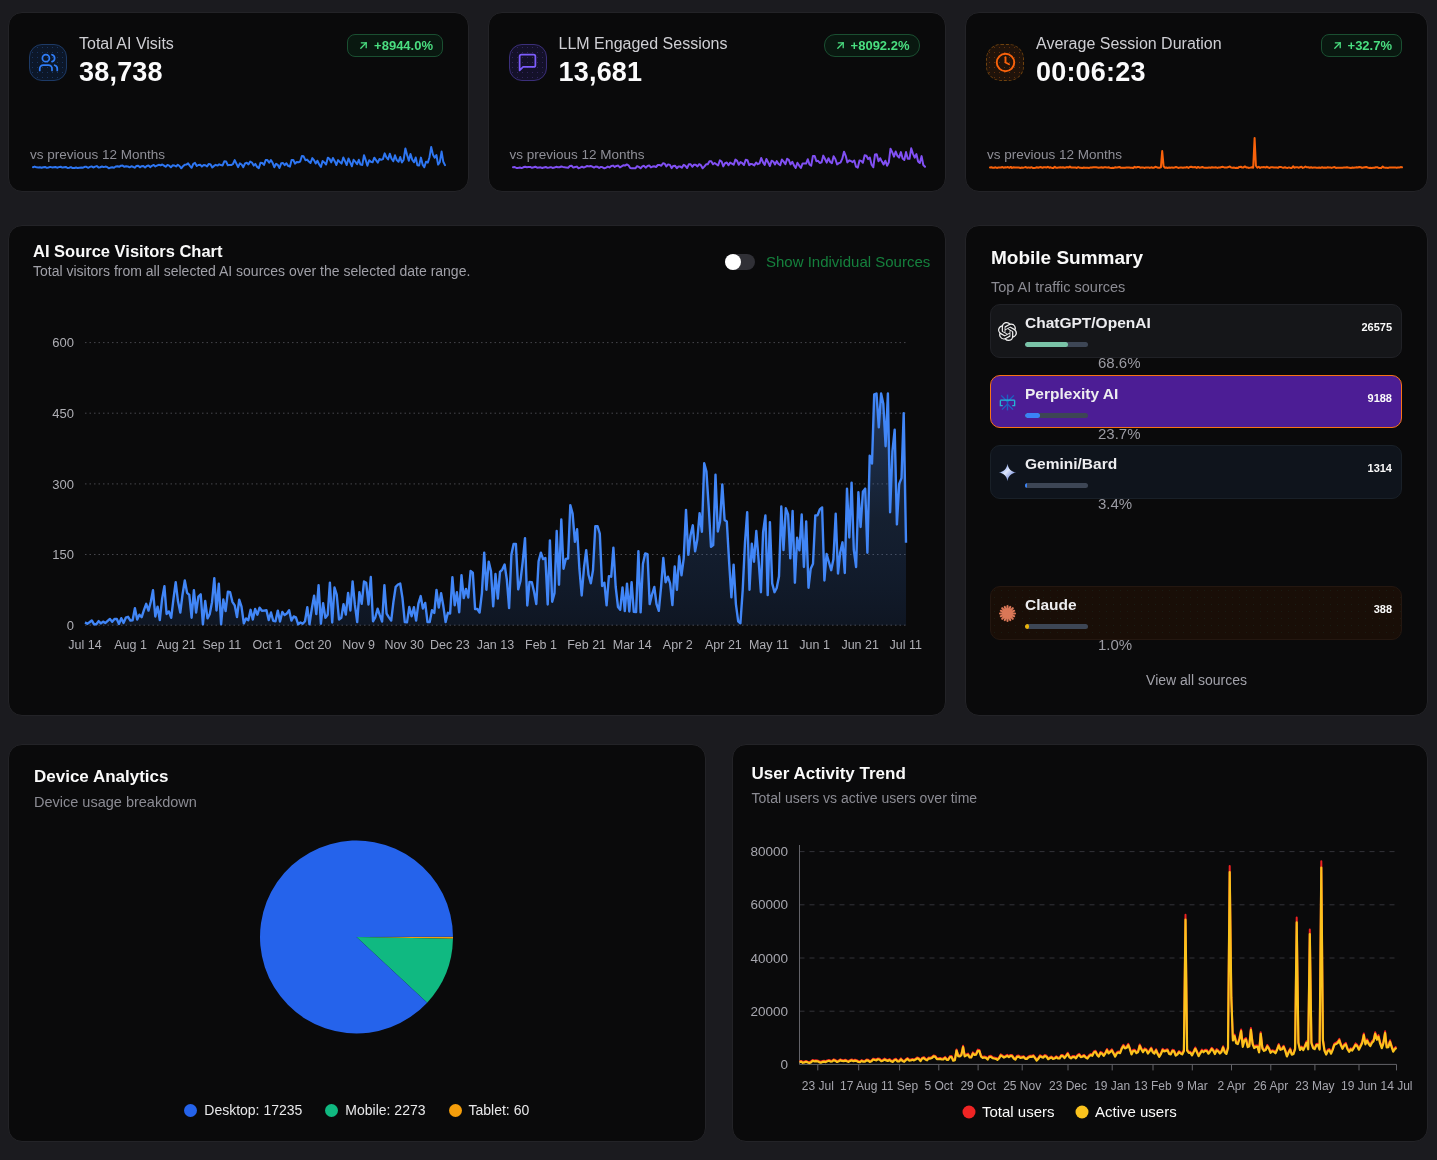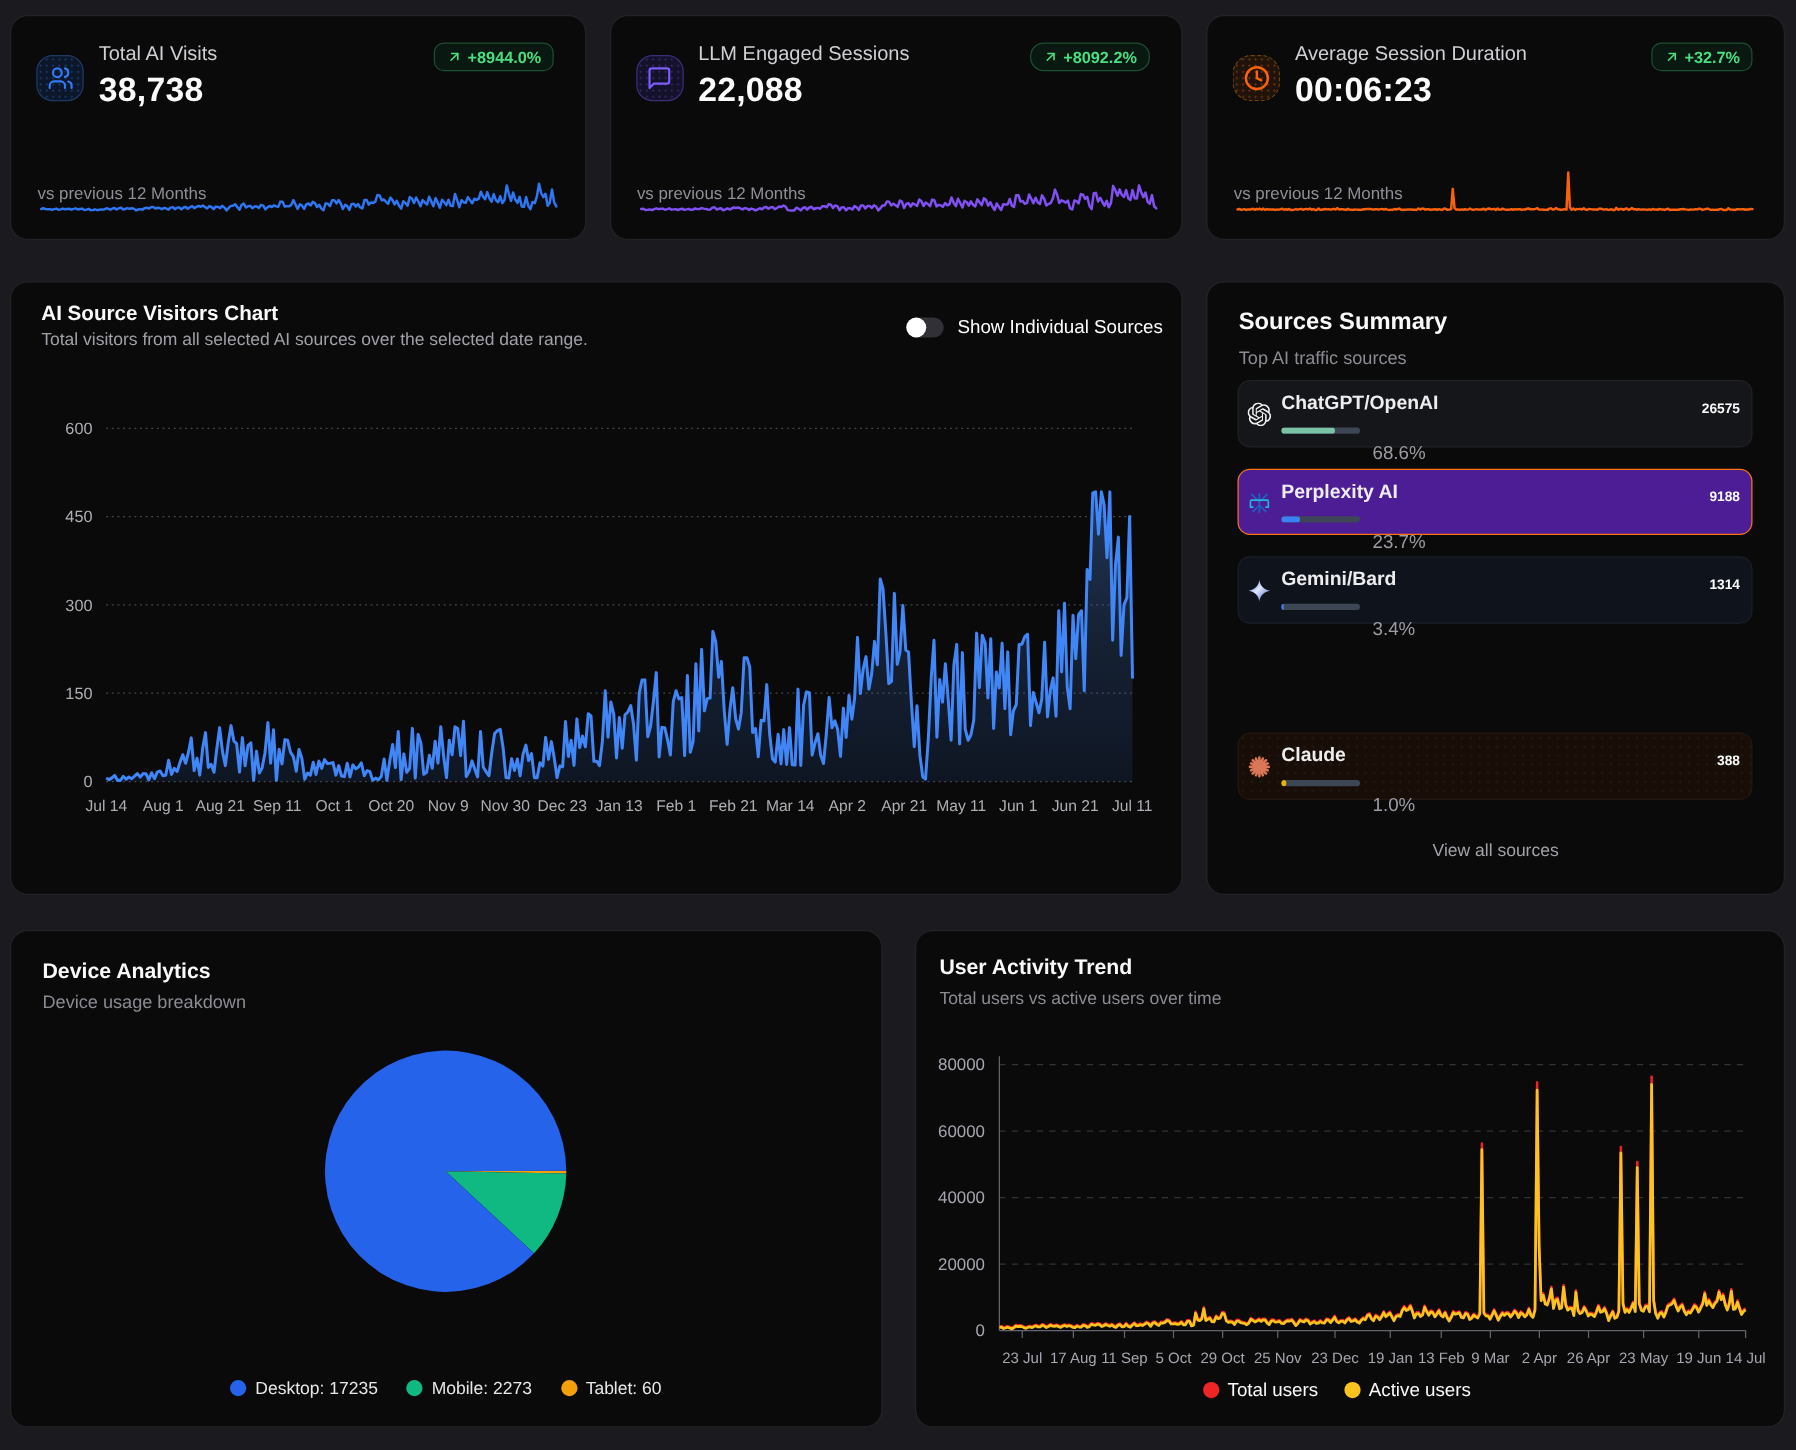--- a/index.html
+++ b/index.html
@@ -66,21 +66,21 @@
 <div class="card" style="left:487.5px; top:12px; width:458px; height:180px;">
   <div class="iconbox" style="left:20px; top:31px; background:#14112a;
        border:1px solid #3b2f7a;
        background-image:radial-gradient(circle, rgba(139,92,246,0.25) 0.8px, transparent 0.9px);
        background-size:5px 5px;">
     <svg width="21" height="21" viewBox="0 0 24 24" fill="none" stroke="#7c5cfc" stroke-width="2" stroke-linecap="round" stroke-linejoin="round">
       <path d="M21 15a2 2 0 0 1-2 2H7l-4 4V5a2 2 0 0 1 2-2h14a2 2 0 0 1 2 2z"></path>
     </svg>
   </div>
   <div class="statttl" style="left:70px; top:22px;">LLM Engaged Sessions</div>
-  <div class="statval" style="left:70px; top:44px;">22,088</div>
+  <div class="statval" style="left:70px; top:44px;">13,681</div>
   <div class="badge" style="right:25px; top:21px;border-radius:11px;">
     <svg width="13" height="13" viewBox="0 0 24 24" fill="none" stroke="#4ade80" stroke-width="2.4" stroke-linecap="round" stroke-linejoin="round">
         <path d="M7 17 17 7"></path>
         <path d="M8 7h9v9"></path>
       </svg>
     +8092.2%</div>
   <div class="vsprev" style="left:21px; top:91px;">vs previous 12 Months</div>
   <svg class="abs" style="left:0; top:0;" width="456" height="178" viewBox="0 0 456 178">
     <polyline points="24.0,154.2 25.7,154.0 27.4,155.0 29.2,154.9 30.9,154.5 32.6,155.1 34.3,154.3 36.1,153.7 37.8,154.3 39.5,154.0 41.2,153.9 43.0,154.8 44.7,154.3 46.4,153.7 48.1,154.7 49.9,154.5 51.6,154.3 53.3,155.0 55.0,154.4 56.8,154.0 58.5,154.8 60.2,154.5 61.9,154.1 63.6,154.9 65.4,154.6 67.1,153.8 68.8,154.3 70.5,154.2 72.3,153.5 74.0,153.9 75.7,154.2 77.4,154.6 79.2,154.7 80.9,153.1 82.6,152.8 84.3,154.6 86.1,154.0 87.8,153.6 89.5,155.2 91.2,154.6 93.0,153.7 94.7,154.6 96.4,153.8 98.1,153.0 99.8,153.4 101.6,153.0 103.3,153.7 105.0,154.6 106.7,153.5 108.5,153.8 110.2,154.9 111.9,153.9 113.6,154.3 115.4,155.3 117.1,154.6 118.8,153.6 120.5,154.4 122.3,153.0 124.0,152.6 125.7,154.0 127.4,152.9 129.2,152.6 130.9,154.4 132.6,153.4 134.3,152.2 136.1,152.6 137.8,151.4 139.5,152.3 141.2,155.1 142.9,155.3 144.7,155.3 146.4,155.3 148.1,153.2 149.8,153.9 151.6,155.3 153.3,153.4 155.0,152.8 156.7,154.7 158.5,153.0 160.2,152.4 161.9,154.4 163.6,153.6 165.4,153.3 167.1,154.0 168.8,152.0 170.5,151.9 172.3,152.8 174.0,150.3 175.7,150.7 177.4,153.4 179.1,151.4 180.9,151.9 182.6,155.1 184.3,152.9 186.0,152.7 187.8,155.2 189.5,153.5 191.2,153.6 192.9,154.6 194.7,151.8 196.4,152.9 198.1,155.0 199.8,151.3 201.6,151.3 203.3,153.8 205.0,151.7 206.7,151.7 208.5,153.4 210.2,151.2 211.9,152.2 213.6,155.3 215.3,153.6 217.1,151.3 218.8,151.3 220.5,148.2 222.2,148.3 224.0,151.3 225.7,150.0 227.4,151.2 229.1,152.5 230.9,147.4 232.6,148.5 234.3,153.4 236.0,150.2 237.8,149.5 239.5,152.2 241.2,149.6 242.9,150.6 244.7,151.7 246.4,146.6 248.1,147.9 249.8,151.8 251.5,149.1 253.3,150.2 255.0,152.0 256.7,146.7 258.4,147.2 260.2,152.1 261.9,150.9 263.6,151.3 265.3,152.4 267.1,149.5 268.8,151.2 270.5,150.4 272.2,145.0 274.0,149.4 275.7,151.9 277.4,146.0 279.1,149.2 280.9,153.0 282.6,147.7 284.3,148.6 286.0,151.5 287.7,148.1 289.5,151.0 291.2,152.1 292.9,146.5 294.6,148.7 296.4,151.2 298.1,145.7 299.8,146.9 301.5,151.4 303.3,148.8 305.0,152.4 306.7,155.0 308.4,149.8 310.2,152.6 311.9,155.0 313.6,150.4 315.3,150.6 317.1,150.6 318.8,146.2 320.5,151.5 322.2,152.6 323.9,143.1 325.7,143.1 327.4,148.2 329.1,147.8 330.8,150.0 332.6,149.3 334.3,142.6 336.0,146.0 337.7,149.6 339.5,145.2 341.2,149.0 342.9,150.2 344.6,143.3 346.4,146.2 348.1,151.4 349.8,150.1 351.5,149.6 353.3,145.7 355.0,138.7 356.7,142.8 358.4,149.4 360.2,147.3 361.9,148.0 363.6,149.1 365.3,147.5 367.0,153.7 368.8,154.6 370.5,147.4 372.2,147.9 373.9,149.7 375.7,142.3 377.4,142.7 379.1,146.1 380.8,144.5 382.6,151.8 384.3,154.3 386.0,141.5 387.7,141.3 389.5,148.2 391.2,145.2 392.9,148.6 394.6,151.5 396.4,147.7 398.1,152.8 399.8,149.3 401.5,135.7 403.2,139.1 405.0,143.6 406.7,138.5 408.4,142.8 410.1,144.6 411.9,139.1 413.6,145.6 415.3,147.0 417.0,139.1 418.8,145.7 420.5,145.8 422.2,135.3 423.9,140.6 425.7,144.7 427.4,141.1 429.1,148.5 430.8,150.0 432.6,143.1 434.3,152.0 436.0,153.7" fill="none" stroke="#8150f4" stroke-width="2" stroke-linejoin="round" stroke-linecap="round"></polyline>
   </svg>
@@ -110,21 +110,21 @@
   </svg>
 </div>
 
 <div class="card" style="left:8px; top:225px; width:938px; height:491px;">
   <div class="abs ttl" style="left:24px; top:16px; font-size:16.5px;">AI Source Visitors Chart</div>
   <div class="abs sub" style="left:24px; top:37px; font-size:14px; color:#a0a0a8;">Total visitors from all selected AI sources over the selected date range.</div>
 
   <div class="abs" style="left:716px; top:28px; width:30px; height:16px; background:#303036; border-radius:9px;">
     <div class="abs" style="left:0px; top:0px; width:16px; height:16px; background:#fff; border-radius:50%;"></div>
   </div>
-  <div class="abs" style="left:757px; top:27px; color:#ffffff; font-size:15px;">Show Individual Sources</div>
+  <div class="abs" style="left:757px; top:27px; color:#15803d; font-size:15px;">Show Individual Sources</div>
   <svg class="abs" style="left:0; top:0;" width="936" height="489" viewBox="0 0 936 489">
     <defs>
       <linearGradient id="bgrad" x1="0" y1="0" x2="0" y2="1">
         <stop offset="0" stop-color="#4574c4" stop-opacity="0.42"></stop>
         <stop offset="0.55" stop-color="#3b6cb4" stop-opacity="0.22"></stop>
         <stop offset="1" stop-color="#3b82f6" stop-opacity="0.10"></stop>
       </linearGradient>
     </defs>
     <g stroke="#47474d" stroke-width="1" stroke-dasharray="1.5 3">
       <line x1="76" y1="116.6" x2="897" y2="116.6"></line>
@@ -160,21 +160,21 @@
       <text x="805.6" y="422.5">Jun 1</text>
       <text x="851.2" y="422.5">Jun 21</text>
       <text x="896.8" y="422.5">Jul 11</text>
     </g>
     <path d="M76.0,399.2 L76.0,396.4 L78.3,397.7 L80.5,396.3 L82.8,394.4 L85.1,398.3 L87.3,398.3 L89.6,395.1 L91.9,397.4 L94.1,395.6 L96.4,397.0 L98.7,394.8 L100.9,392.9 L103.2,395.7 L105.5,392.9 L107.8,393.0 L110.0,397.9 L112.3,392.2 L114.6,396.9 L116.8,391.7 L119.1,390.8 L121.4,394.6 L123.6,394.2 L125.9,382.2 L128.2,393.5 L130.4,388.7 L132.7,391.2 L135.0,383.9 L137.2,377.8 L139.5,384.6 L141.8,375.8 L144.0,364.3 L146.3,390.5 L148.6,380.6 L150.8,394.1 L153.1,372.9 L155.4,360.1 L157.6,388.0 L159.9,385.4 L162.2,391.8 L164.5,372.6 L166.7,356.1 L169.0,375.3 L171.3,386.5 L173.5,368.7 L175.8,354.5 L178.1,366.8 L180.3,368.9 L182.6,391.7 L184.9,364.1 L187.1,386.6 L189.4,370.5 L191.7,368.3 L193.9,398.3 L196.2,375.0 L198.5,392.4 L200.7,388.3 L203.0,376.2 L205.3,352.1 L207.5,384.5 L209.8,357.8 L212.1,398.3 L214.3,373.5 L216.6,385.1 L218.9,365.7 L221.1,366.2 L223.4,375.8 L225.7,379.3 L228.0,391.0 L230.2,373.6 L232.5,380.7 L234.8,397.4 L237.0,392.4 L239.3,394.2 L241.6,383.8 L243.8,393.5 L246.1,382.9 L248.4,388.7 L250.6,381.7 L252.9,384.8 L255.2,384.6 L257.4,384.1 L259.7,394.1 L262.0,386.5 L264.2,394.8 L266.5,395.3 L268.8,384.6 L271.0,395.5 L273.3,386.0 L275.6,389.1 L277.8,387.6 L280.1,384.3 L282.4,394.6 L284.7,390.5 L286.9,391.3 L289.2,398.3 L291.5,396.5 L293.7,397.8 L296.0,395.2 L298.3,381.2 L300.5,398.3 L302.8,382.8 L305.1,369.6 L307.3,388.1 L309.6,359.2 L311.9,397.7 L314.1,377.1 L316.4,391.9 L318.7,388.7 L320.9,356.7 L323.2,396.5 L325.5,361.5 L327.7,368.5 L330.0,393.5 L332.3,391.8 L334.5,378.2 L336.8,388.6 L339.1,367.0 L341.4,384.5 L343.6,355.4 L345.9,378.9 L348.2,396.1 L350.4,366.2 L352.7,377.8 L355.0,355.5 L357.2,356.8 L359.5,378.5 L361.8,351.0 L364.0,395.3 L366.3,391.3 L368.6,382.7 L370.8,389.2 L373.1,395.5 L375.4,359.2 L377.6,387.6 L379.9,391.4 L382.2,394.6 L384.4,376.1 L386.7,360.8 L389.0,358.5 L391.2,357.5 L393.5,372.3 L395.8,396.1 L398.0,396.4 L400.3,381.0 L402.6,390.3 L404.9,381.2 L407.1,394.6 L409.4,377.6 L411.7,370.1 L413.9,382.5 L416.2,376.9 L418.5,396.1 L420.7,396.1 L423.0,384.2 L425.3,386.9 L427.5,363.9 L429.8,381.5 L432.1,367.3 L434.3,379.8 L436.6,396.1 L438.9,386.8 L441.1,387.5 L443.4,351.2 L445.7,379.2 L447.9,366.2 L450.2,386.3 L452.5,349.1 L454.7,372.1 L457.0,362.9 L459.3,371.5 L461.6,345.0 L463.8,346.7 L466.1,383.1 L468.4,383.0 L470.6,386.5 L472.9,367.1 L475.2,326.6 L477.4,363.8 L479.7,335.6 L482.0,345.2 L484.2,380.4 L486.5,348.0 L488.8,372.6 L491.0,345.8 L493.3,343.6 L495.6,338.5 L497.8,353.2 L500.1,382.1 L502.4,328.5 L504.6,318.0 L506.9,317.9 L509.2,363.4 L511.4,355.3 L513.7,335.8 L516.0,312.1 L518.3,379.5 L520.5,355.9 L522.8,356.1 L525.1,366.1 L527.3,378.0 L529.6,335.3 L531.9,326.6 L534.1,333.1 L536.4,332.0 L538.7,378.5 L540.9,314.4 L543.2,375.8 L545.5,367.1 L547.7,305.0 L550.0,358.8 L552.3,293.5 L554.5,342.7 L556.8,332.9 L559.1,332.5 L561.3,279.1 L563.6,287.6 L565.9,315.8 L568.1,303.2 L570.4,342.7 L572.7,369.5 L575.0,341.3 L577.2,324.2 L579.5,348.8 L581.8,357.3 L584.0,344.1 L586.3,300.3 L588.6,300.3 L590.8,307.6 L593.1,360.0 L595.4,356.8 L597.6,379.4 L599.9,350.2 L602.2,350.7 L604.4,321.7 L606.7,361.0 L609.0,381.0 L611.2,383.7 L613.5,361.4 L615.8,385.1 L618.0,357.7 L620.3,385.5 L622.6,356.1 L624.8,385.9 L627.1,386.1 L629.4,325.3 L631.6,386.4 L633.9,338.0 L636.2,327.5 L638.5,328.2 L640.7,378.1 L643.0,368.5 L645.3,361.0 L647.5,378.0 L649.8,384.8 L652.1,360.6 L654.3,331.9 L656.6,356.2 L658.9,350.7 L661.1,357.4 L663.4,379.1 L665.7,340.5 L667.9,363.9 L670.2,330.3 L672.5,349.3 L674.7,332.5 L677.0,283.9 L679.3,328.9 L681.5,309.5 L683.8,299.3 L686.1,325.3 L688.3,313.5 L690.6,287.1 L692.9,305.8 L695.2,237.2 L697.4,245.2 L699.7,280.6 L702.0,320.9 L704.2,319.1 L706.5,248.7 L708.8,305.5 L711.0,295.8 L713.3,258.4 L715.6,294.0 L717.8,295.5 L720.1,335.6 L722.4,371.4 L724.6,338.6 L726.9,378.1 L729.2,395.4 L731.4,397.3 L733.7,364.1 L736.0,316.0 L738.2,286.2 L740.5,363.8 L742.8,317.7 L745.0,335.7 L747.3,305.0 L749.6,334.2 L751.9,366.2 L754.1,306.1 L756.4,289.5 L758.7,369.1 L760.9,296.1 L763.2,357.4 L765.5,366.2 L767.7,362.0 L770.0,350.2 L772.3,280.5 L774.5,324.1 L776.8,282.3 L779.1,288.5 L781.3,332.4 L783.6,285.0 L785.9,356.8 L788.1,311.6 L790.4,324.3 L792.7,288.5 L794.9,341.0 L797.2,295.5 L799.5,361.8 L801.7,342.7 L804.0,337.8 L806.3,289.5 L808.5,289.4 L810.8,283.4 L813.1,281.4 L815.4,354.5 L817.6,328.0 L819.9,336.0 L822.2,344.2 L824.4,333.3 L826.7,287.8 L829.0,347.5 L831.2,326.5 L833.5,316.3 L835.8,347.0 L838.0,262.6 L840.3,311.5 L842.6,256.6 L844.8,323.8 L847.1,341.0 L849.4,266.3 L851.6,301.0 L853.9,265.8 L856.2,262.6 L858.4,326.7 L860.7,229.6 L863.0,237.5 L865.2,168.4 L867.5,167.5 L869.8,201.4 L872.1,167.5 L874.3,177.8 L876.6,220.2 L878.9,167.5 L881.1,286.2 L883.4,225.7 L885.7,203.7 L887.9,298.4 L890.2,257.9 L892.5,252.1 L894.7,187.2 L897.0,316.8 L897.0,399.2 Z" fill="url(#bgrad)"></path>
     <polyline points="76.0,396.4 78.3,397.7 80.5,396.3 82.8,394.4 85.1,398.3 87.3,398.3 89.6,395.1 91.9,397.4 94.1,395.6 96.4,397.0 98.7,394.8 100.9,392.9 103.2,395.7 105.5,392.9 107.8,393.0 110.0,397.9 112.3,392.2 114.6,396.9 116.8,391.7 119.1,390.8 121.4,394.6 123.6,394.2 125.9,382.2 128.2,393.5 130.4,388.7 132.7,391.2 135.0,383.9 137.2,377.8 139.5,384.6 141.8,375.8 144.0,364.3 146.3,390.5 148.6,380.6 150.8,394.1 153.1,372.9 155.4,360.1 157.6,388.0 159.9,385.4 162.2,391.8 164.5,372.6 166.7,356.1 169.0,375.3 171.3,386.5 173.5,368.7 175.8,354.5 178.1,366.8 180.3,368.9 182.6,391.7 184.9,364.1 187.1,386.6 189.4,370.5 191.7,368.3 193.9,398.3 196.2,375.0 198.5,392.4 200.7,388.3 203.0,376.2 205.3,352.1 207.5,384.5 209.8,357.8 212.1,398.3 214.3,373.5 216.6,385.1 218.9,365.7 221.1,366.2 223.4,375.8 225.7,379.3 228.0,391.0 230.2,373.6 232.5,380.7 234.8,397.4 237.0,392.4 239.3,394.2 241.6,383.8 243.8,393.5 246.1,382.9 248.4,388.7 250.6,381.7 252.9,384.8 255.2,384.6 257.4,384.1 259.7,394.1 262.0,386.5 264.2,394.8 266.5,395.3 268.8,384.6 271.0,395.5 273.3,386.0 275.6,389.1 277.8,387.6 280.1,384.3 282.4,394.6 284.7,390.5 286.9,391.3 289.2,398.3 291.5,396.5 293.7,397.8 296.0,395.2 298.3,381.2 300.5,398.3 302.8,382.8 305.1,369.6 307.3,388.1 309.6,359.2 311.9,397.7 314.1,377.1 316.4,391.9 318.7,388.7 320.9,356.7 323.2,396.5 325.5,361.5 327.7,368.5 330.0,393.5 332.3,391.8 334.5,378.2 336.8,388.6 339.1,367.0 341.4,384.5 343.6,355.4 345.9,378.9 348.2,396.1 350.4,366.2 352.7,377.8 355.0,355.5 357.2,356.8 359.5,378.5 361.8,351.0 364.0,395.3 366.3,391.3 368.6,382.7 370.8,389.2 373.1,395.5 375.4,359.2 377.6,387.6 379.9,391.4 382.2,394.6 384.4,376.1 386.7,360.8 389.0,358.5 391.2,357.5 393.5,372.3 395.8,396.1 398.0,396.4 400.3,381.0 402.6,390.3 404.9,381.2 407.1,394.6 409.4,377.6 411.7,370.1 413.9,382.5 416.2,376.9 418.5,396.1 420.7,396.1 423.0,384.2 425.3,386.9 427.5,363.9 429.8,381.5 432.1,367.3 434.3,379.8 436.6,396.1 438.9,386.8 441.1,387.5 443.4,351.2 445.7,379.2 447.9,366.2 450.2,386.3 452.5,349.1 454.7,372.1 457.0,362.9 459.3,371.5 461.6,345.0 463.8,346.7 466.1,383.1 468.4,383.0 470.6,386.5 472.9,367.1 475.2,326.6 477.4,363.8 479.7,335.6 482.0,345.2 484.2,380.4 486.5,348.0 488.8,372.6 491.0,345.8 493.3,343.6 495.6,338.5 497.8,353.2 500.1,382.1 502.4,328.5 504.6,318.0 506.9,317.9 509.2,363.4 511.4,355.3 513.7,335.8 516.0,312.1 518.3,379.5 520.5,355.9 522.8,356.1 525.1,366.1 527.3,378.0 529.6,335.3 531.9,326.6 534.1,333.1 536.4,332.0 538.7,378.5 540.9,314.4 543.2,375.8 545.5,367.1 547.7,305.0 550.0,358.8 552.3,293.5 554.5,342.7 556.8,332.9 559.1,332.5 561.3,279.1 563.6,287.6 565.9,315.8 568.1,303.2 570.4,342.7 572.7,369.5 575.0,341.3 577.2,324.2 579.5,348.8 581.8,357.3 584.0,344.1 586.3,300.3 588.6,300.3 590.8,307.6 593.1,360.0 595.4,356.8 597.6,379.4 599.9,350.2 602.2,350.7 604.4,321.7 606.7,361.0 609.0,381.0 611.2,383.7 613.5,361.4 615.8,385.1 618.0,357.7 620.3,385.5 622.6,356.1 624.8,385.9 627.1,386.1 629.4,325.3 631.6,386.4 633.9,338.0 636.2,327.5 638.5,328.2 640.7,378.1 643.0,368.5 645.3,361.0 647.5,378.0 649.8,384.8 652.1,360.6 654.3,331.9 656.6,356.2 658.9,350.7 661.1,357.4 663.4,379.1 665.7,340.5 667.9,363.9 670.2,330.3 672.5,349.3 674.7,332.5 677.0,283.9 679.3,328.9 681.5,309.5 683.8,299.3 686.1,325.3 688.3,313.5 690.6,287.1 692.9,305.8 695.2,237.2 697.4,245.2 699.7,280.6 702.0,320.9 704.2,319.1 706.5,248.7 708.8,305.5 711.0,295.8 713.3,258.4 715.6,294.0 717.8,295.5 720.1,335.6 722.4,371.4 724.6,338.6 726.9,378.1 729.2,395.4 731.4,397.3 733.7,364.1 736.0,316.0 738.2,286.2 740.5,363.8 742.8,317.7 745.0,335.7 747.3,305.0 749.6,334.2 751.9,366.2 754.1,306.1 756.4,289.5 758.7,369.1 760.9,296.1 763.2,357.4 765.5,366.2 767.7,362.0 770.0,350.2 772.3,280.5 774.5,324.1 776.8,282.3 779.1,288.5 781.3,332.4 783.6,285.0 785.9,356.8 788.1,311.6 790.4,324.3 792.7,288.5 794.9,341.0 797.2,295.5 799.5,361.8 801.7,342.7 804.0,337.8 806.3,289.5 808.5,289.4 810.8,283.4 813.1,281.4 815.4,354.5 817.6,328.0 819.9,336.0 822.2,344.2 824.4,333.3 826.7,287.8 829.0,347.5 831.2,326.5 833.5,316.3 835.8,347.0 838.0,262.6 840.3,311.5 842.6,256.6 844.8,323.8 847.1,341.0 849.4,266.3 851.6,301.0 853.9,265.8 856.2,262.6 858.4,326.7 860.7,229.6 863.0,237.5 865.2,168.4 867.5,167.5 869.8,201.4 872.1,167.5 874.3,177.8 876.6,220.2 878.9,167.5 881.1,286.2 883.4,225.7 885.7,203.7 887.9,298.4 890.2,257.9 892.5,252.1 894.7,187.2 897.0,316.8" fill="none" stroke="#4186f7" stroke-width="2.4" stroke-linejoin="round"></polyline>
   </svg>
 </div>
 
 <div class="card" style="left:965px; top:225px; width:463px; height:491px;">
-  <div class="abs ttl" style="left:25px; top:21px; font-size:19px;">Sources Summary</div>
+  <div class="abs ttl" style="left:25px; top:21px; font-size:19px;">Mobile Summary</div>
   <div class="abs sub" style="left:25px; top:53px; font-size:14.5px;">Top AI traffic sources</div>
 
   <div class="srow" style="top:78px; background:#151619; border:1px solid #202126;">
     <svg class="sic" viewBox="0 0 24 24" fill="#efefef">
         <path d="M22.2819 9.8211a5.9847 5.9847 0 0 0-.5157-4.9108 6.0462 6.0462 0 0 0-6.5098-2.9A6.0651 6.0651 0 0 0 4.9807 4.1818a5.9847 5.9847 0 0 0-3.9977 2.9 6.0462 6.0462 0 0 0 .7427 7.0966 5.98 5.98 0 0 0 .511 4.9107 6.051 6.051 0 0 0 6.5146 2.9001A5.9847 5.9847 0 0 0 13.2599 24a6.0557 6.0557 0 0 0 5.7718-4.2058 5.9894 5.9894 0 0 0 3.9977-2.9001 6.0557 6.0557 0 0 0-.7475-7.0729zm-9.022 12.6081a4.4755 4.4755 0 0 1-2.8764-1.0408l.1419-.0804 4.7783-2.7582a.7948.7948 0 0 0 .3927-.6813v-6.7369l2.02 1.1686a.071.071 0 0 1 .038.0615v5.5826a4.504 4.504 0 0 1-4.4945 4.4849zm-9.6607-4.1254a4.4708 4.4708 0 0 1-.5346-3.0137l.142.0852 4.783 2.7582a.7712.7712 0 0 0 .7806 0l5.8428-3.3685v2.3324a.0804.0804 0 0 1-.0332.0615L9.74 19.9502a4.4992 4.4992 0 0 1-6.1408-1.6464zM2.3408 7.8956a4.485 4.485 0 0 1 2.3655-1.9728V11.6a.7664.7664 0 0 0 .3879.6765l5.8144 3.3543-2.0201 1.1685a.0757.0757 0 0 1-.071 0l-4.8303-2.7865A4.504 4.504 0 0 1 2.3408 7.8956zm16.5963 3.8558L13.1038 8.364 15.1192 7.2a.0757.0757 0 0 1 .071 0l4.8303 2.7913a4.4944 4.4944 0 0 1-.6765 8.1042v-5.6772a.79.79 0 0 0-.407-.667zm2.0107-3.0231l-.142-.0852-4.7735-2.7818a.7759.7759 0 0 0-.7854 0L9.409 9.2297V6.8974a.0662.0662 0 0 1 .0284-.0615l4.8303-2.7866a4.4992 4.4992 0 0 1 6.6802 4.66zM8.3065 12.863l-2.02-1.1638a.0804.0804 0 0 1-.038-.0567V6.0742a4.4992 4.4992 0 0 1 7.3757-3.4537l-.142.0805L8.704 5.459a.7948.7948 0 0 0-.3927.6813zm1.0976-2.3654l2.602-1.4998 2.6069 1.4998v2.9994l-2.5974 1.4997-2.6067-1.4997Z"></path>
       </svg>
     <div class="nm">ChatGPT/OpenAI</div>
     <div class="track">
         <div class="fill" style="width:68.6%; background:#79c3a7;"></div>
       </div>

